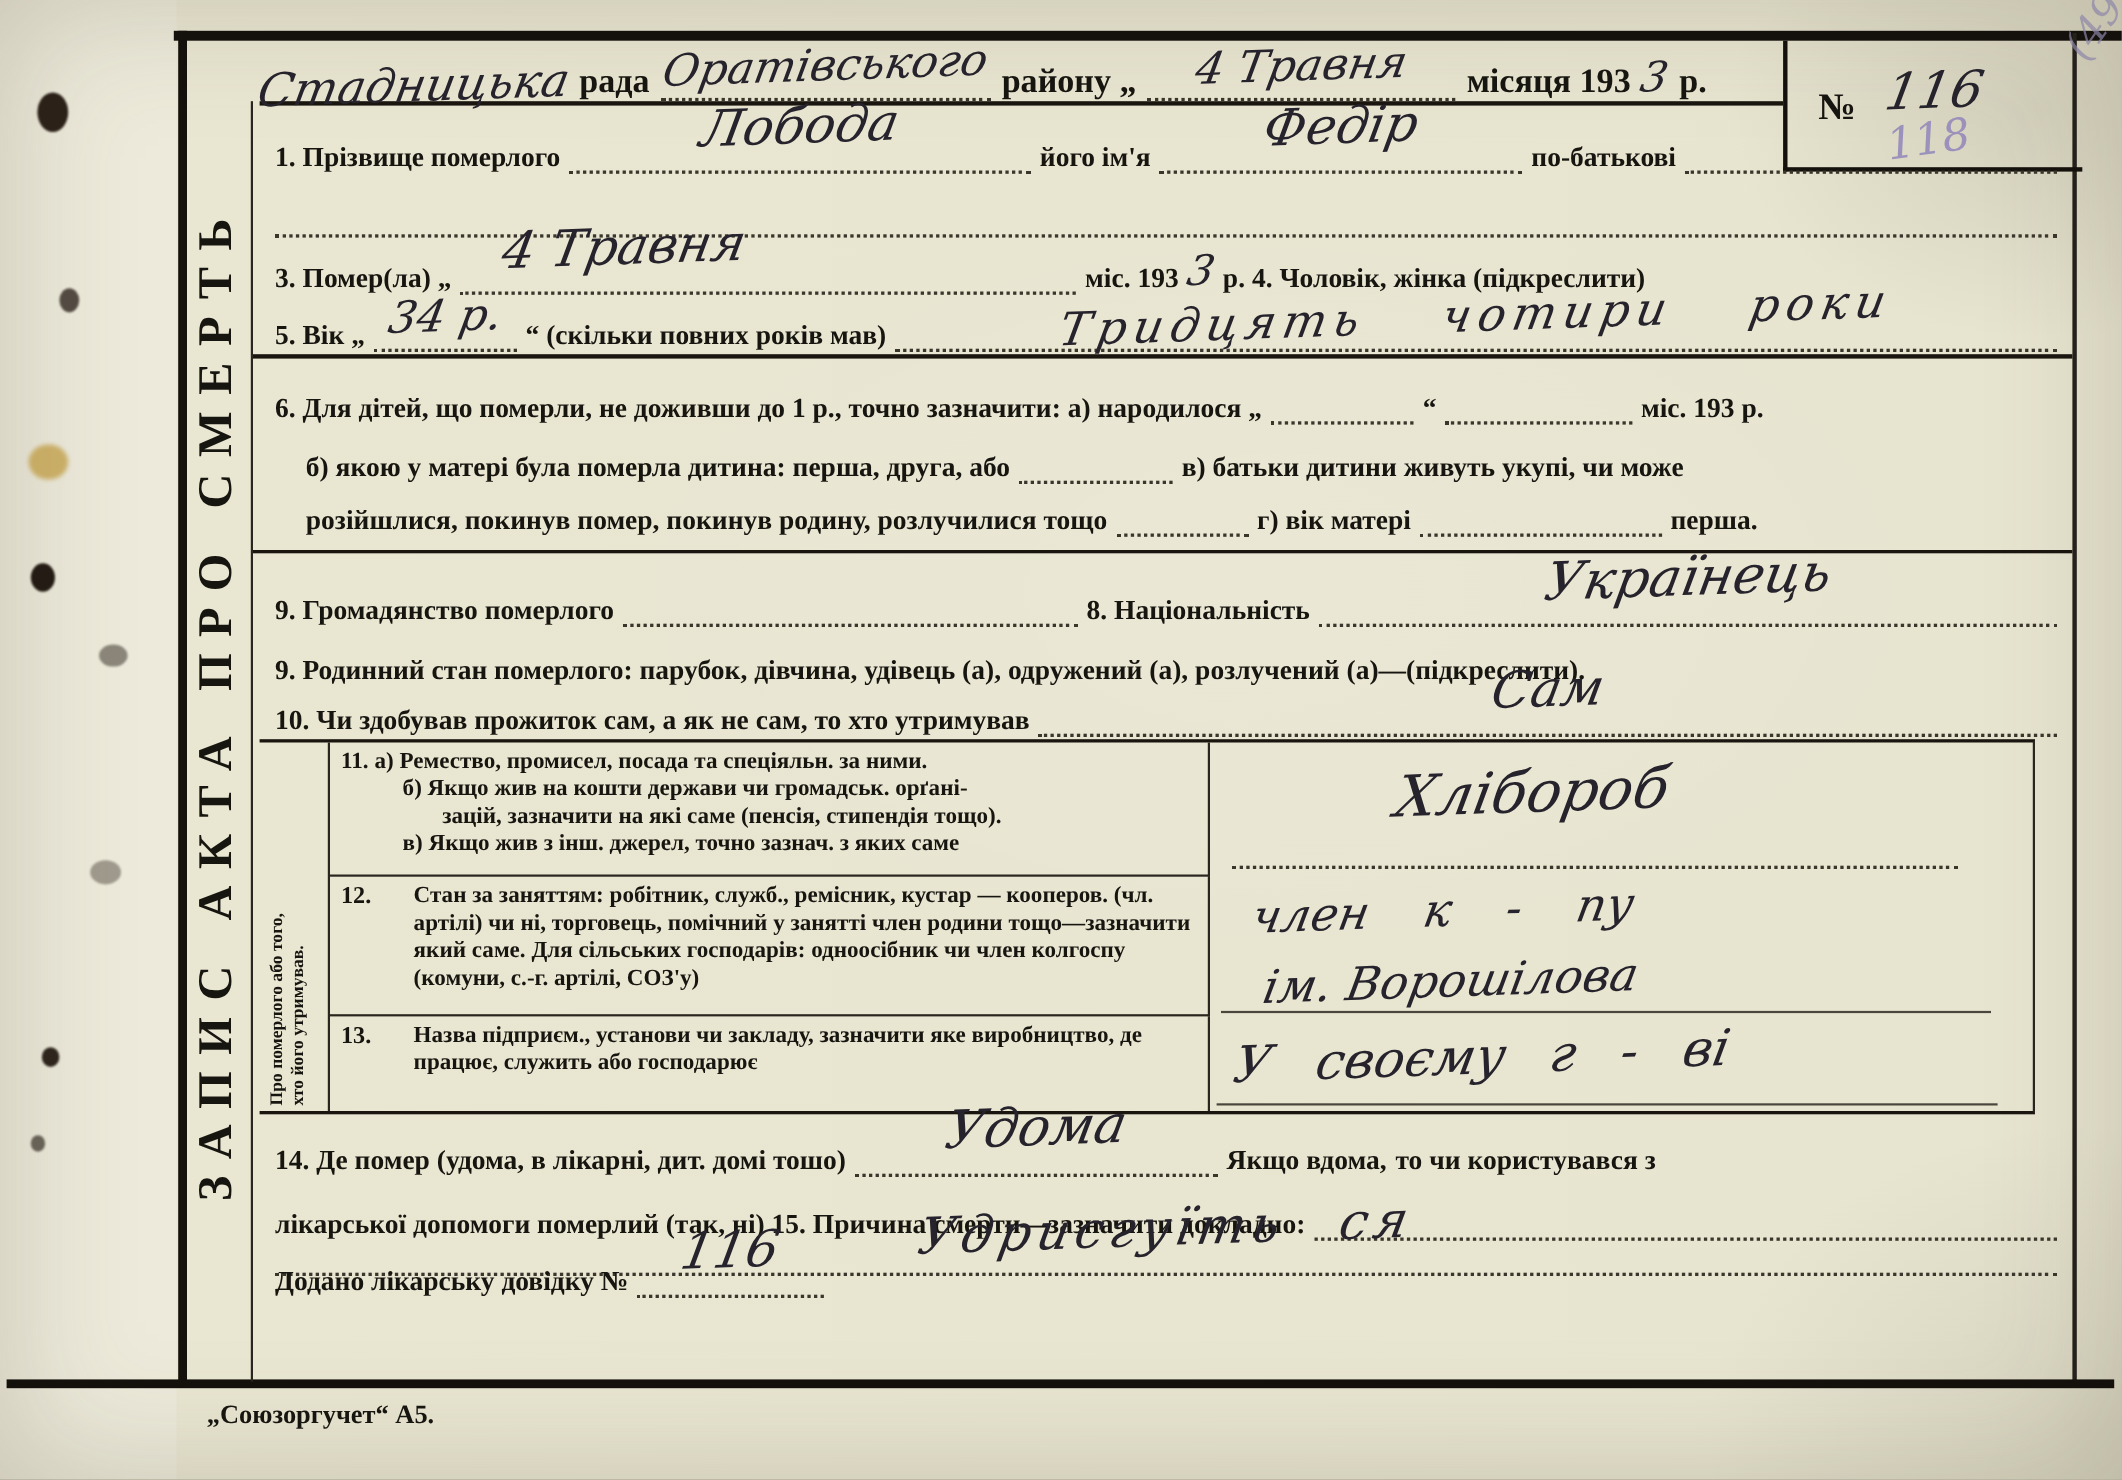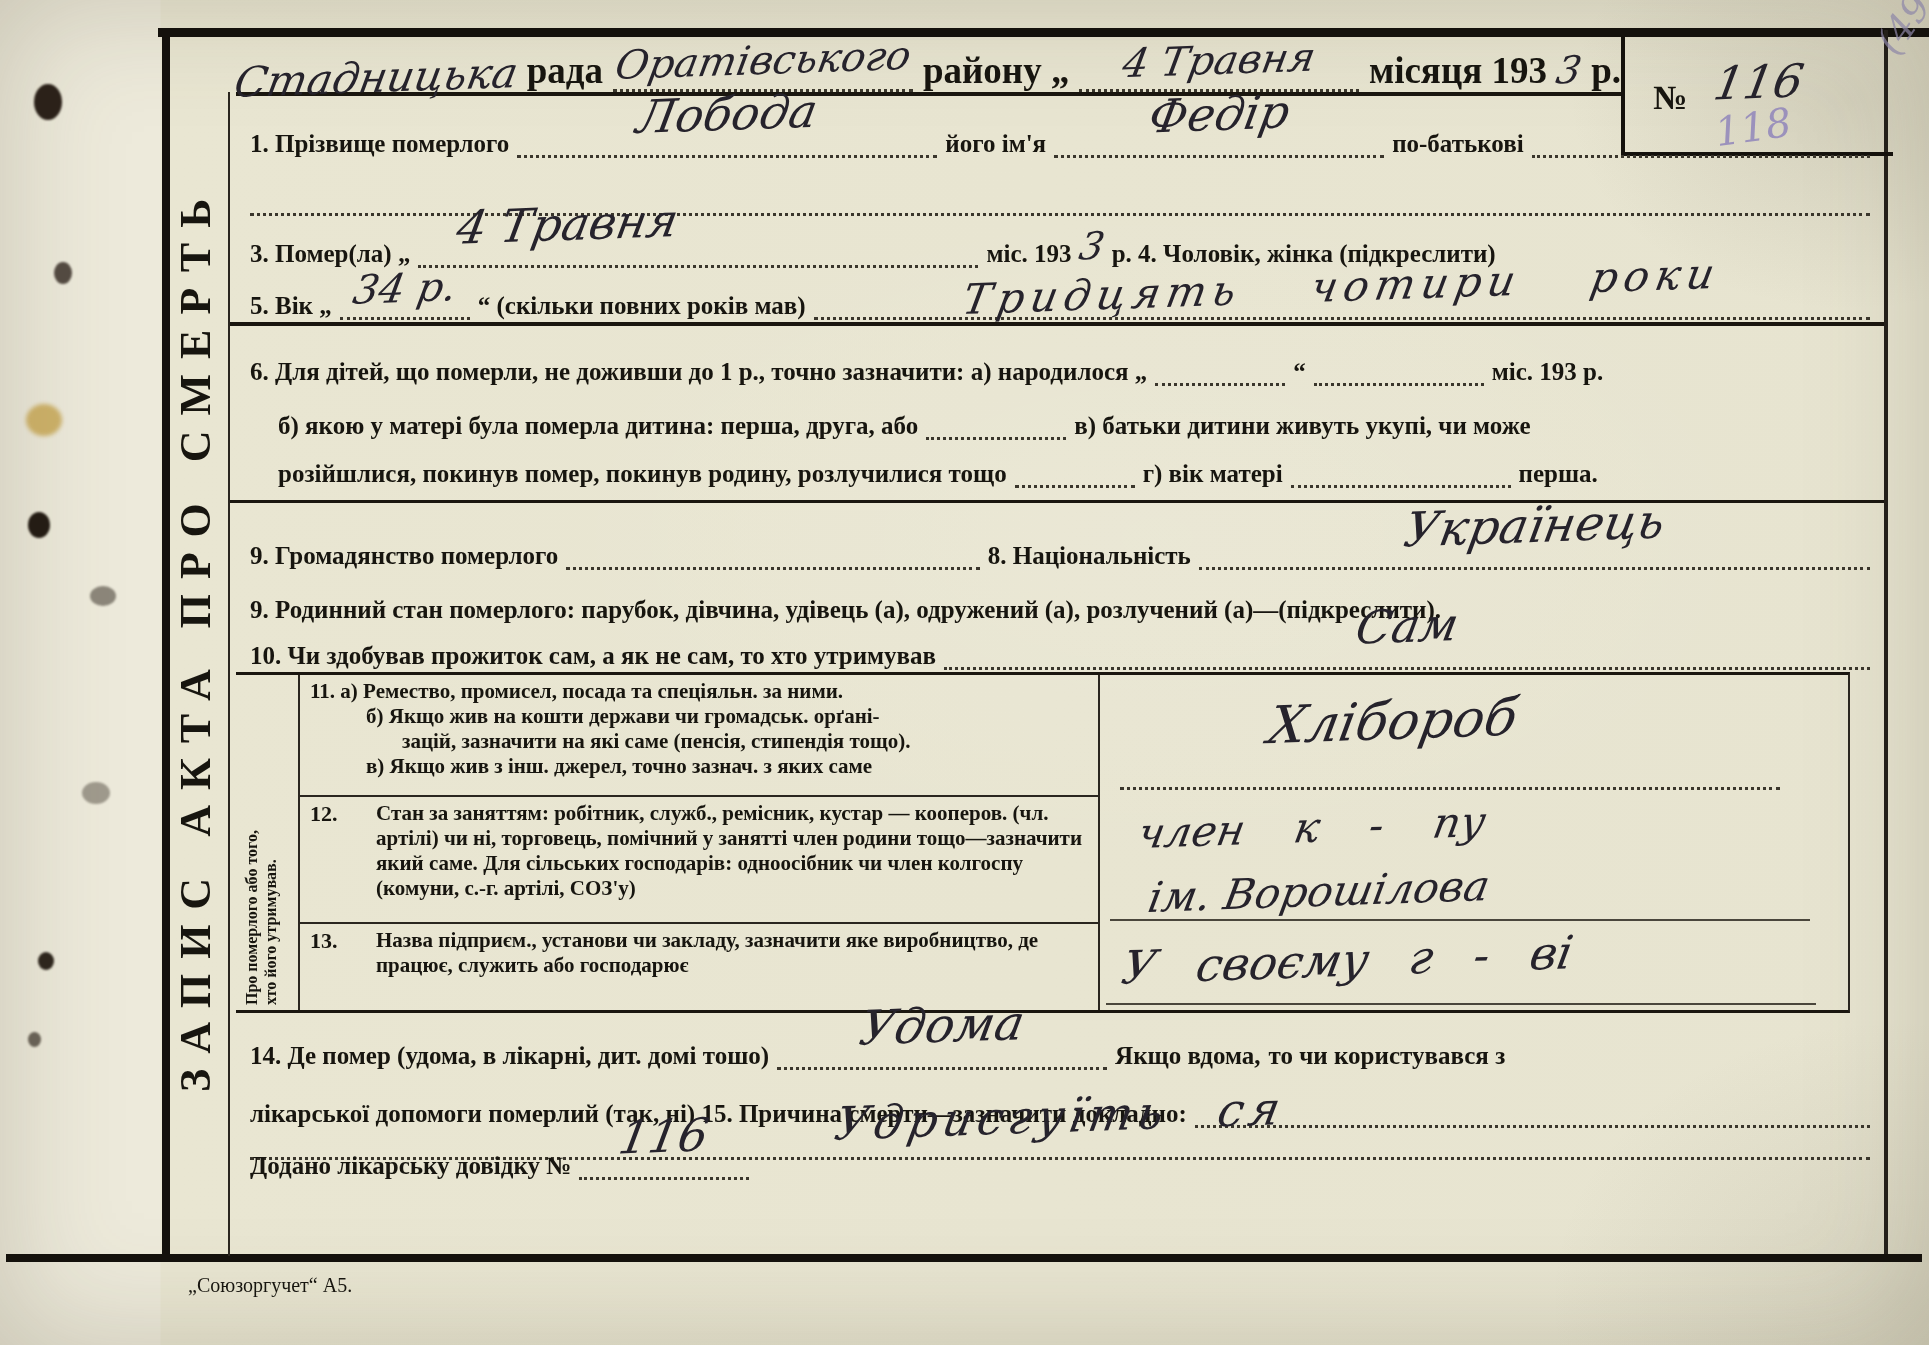--- a/index.html
+++ b/index.html
@@ -35,21 +35,21 @@
     display:inline-block; font-family:"DejaVu Serif", serif; font-style:italic;
     color:#26232c; transform:skewX(-12deg) rotate(-2deg); white-space:nowrap;
   }
   .fill{flex:1 1 auto; border-bottom:3px dotted #3a362c; position:relative; text-align:center; min-width:30px;}
   .row{position:absolute; left:250px; display:flex; align-items:flex-end; column-gap:8px;}
   .rowc{height:40px;}
 
   
   .hdr{position:absolute; left:236px; top:36px; width:1385px; height:56px;
        display:flex; align-items:flex-end; column-gap:10px; border-bottom:4px solid #1a160f;}
-  .hdr .pr{font-size:37px;}
+  .hdr .pr{font-size:31px;}
   .hw-hdr{font-size:42px; position:relative; top:10px;}
   .nobox{position:absolute; left:1621px; top:37px; width:268px; height:115px;
          border-left:4px solid #14110c; border-bottom:4px solid #14110c;}
   .nobox .no-lbl{position:absolute; left:28px; top:42px; font-weight:bold; font-size:34px;}
   .nobox .no-val{position:absolute; left:90px; top:18px; font-size:46px;}
   .no-pencil{position:absolute; left:1715px; top:104px; font-size:40px; color:#9186bb;
              font-family:"DejaVu Serif",serif; font-style:italic; transform:rotate(-8deg); opacity:.85;}
   .corner-pencil{position:absolute; left:1872px; top:2px; font-size:38px; color:#8d86a8;
              font-family:"DejaVu Serif",serif; font-style:italic; transform:rotate(-55deg); opacity:.7;}
 
@@ -74,21 +74,21 @@
   .ans-line{position:absolute; height:0;}
   .dotl{border-bottom:3px dotted #3a362c;}
   .soll{border-bottom:2px solid #4a463c;}
 
   
   .sep{position:absolute; background:#1a160f;}
 
   
   .stain{position:absolute; border-radius:50%;}
 
-  .footer{position:absolute; left:188px; top:1274px; font-weight:normal; font-size:20px;}
+  .footer{position:absolute; left:188px; top:1274px; font-weight:bold; font-size:24px;}
   .indent1{padding-left:56px;} .indent2{padding-left:92px;}
 </style>
 </head>
 <body>
 
 <div class="page">
 
   <div>
     <div class="stain" style="left:34px;top:84px;width:28px;height:36px;background:#2b2119;filter:blur(1px);"></div>
     <div class="stain" style="left:54px;top:262px;width:18px;height:22px;background:#3a3028;opacity:.85;filter:blur(1px);"></div>

